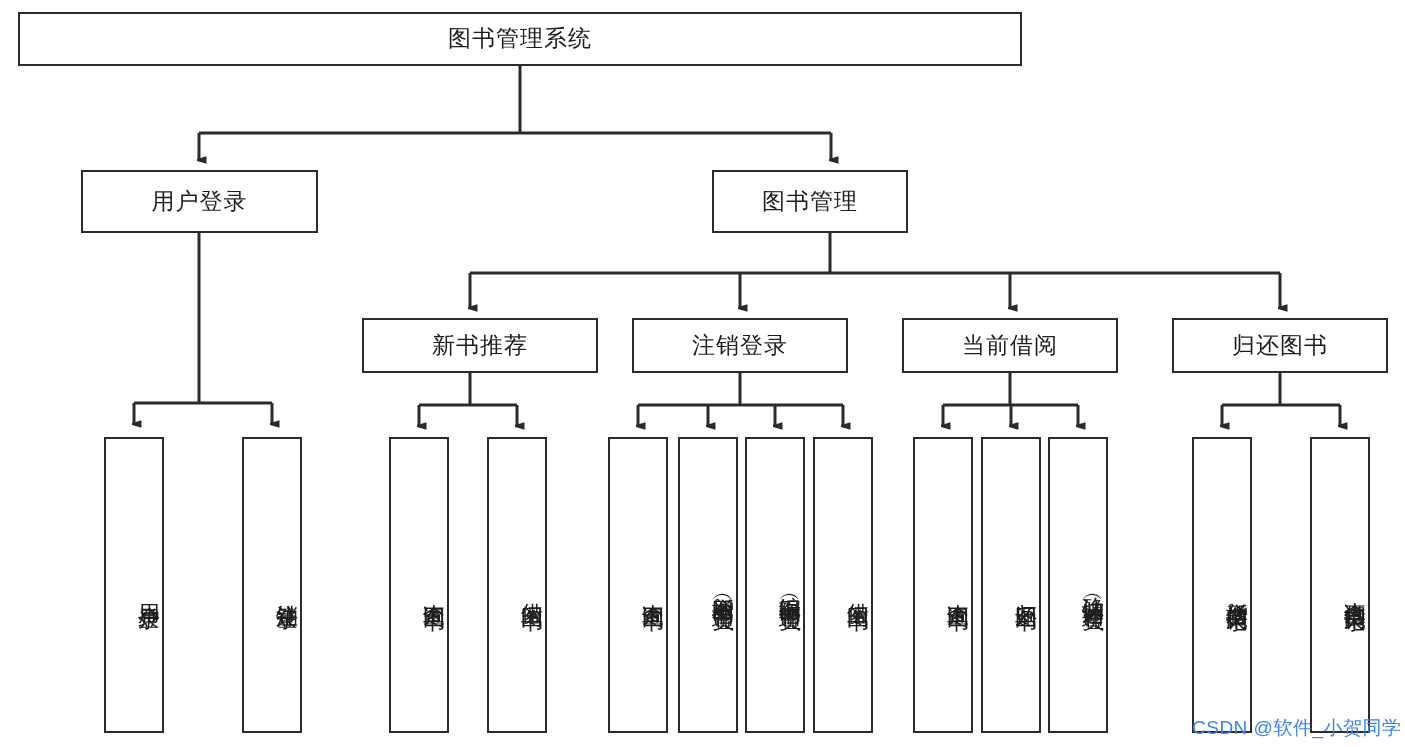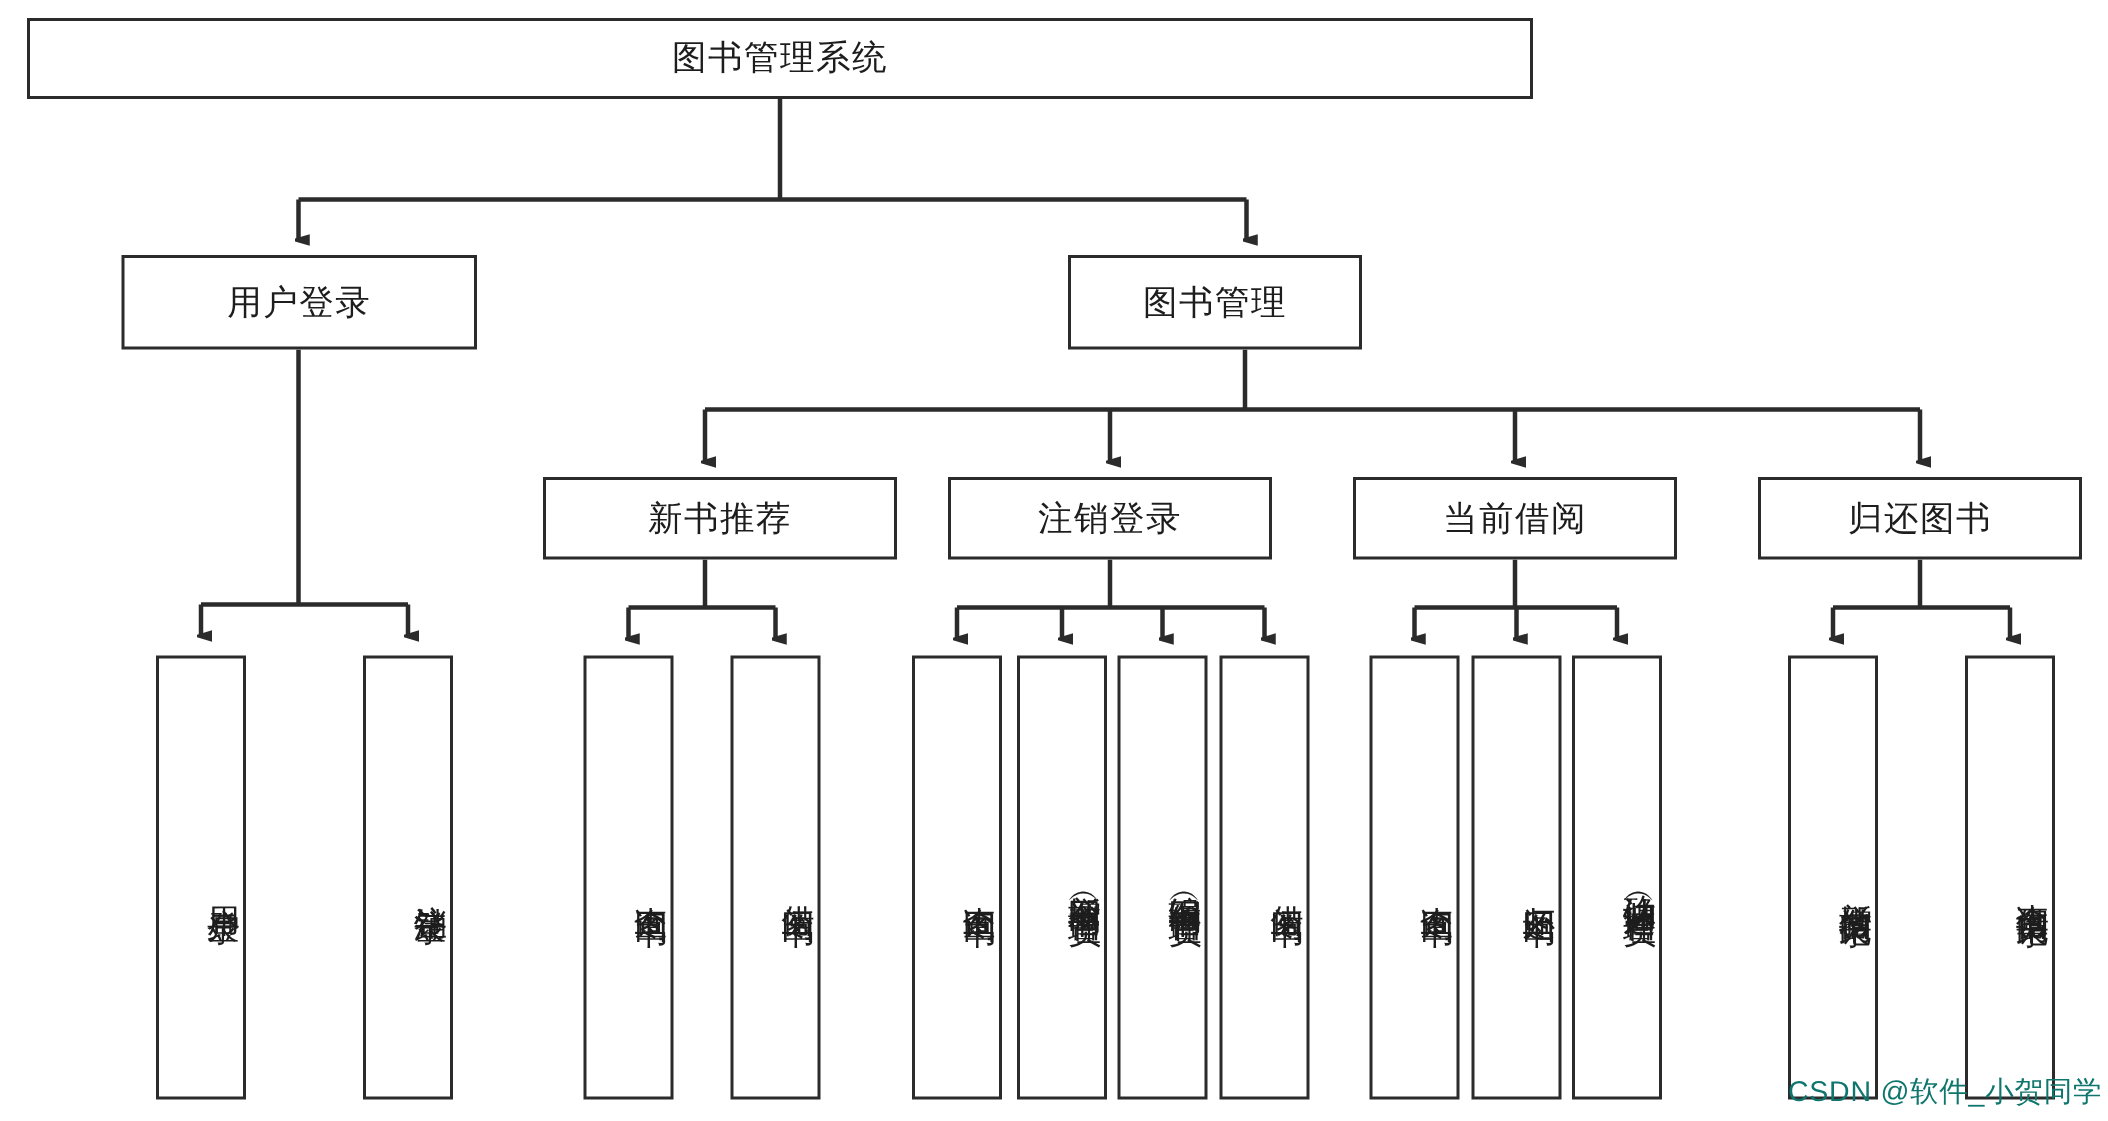--- a/index.html
+++ b/index.html
@@ -54,21 +54,21 @@
     align-items: flex-start;
     padding-top: 6px;
   }
   .node-label {
     display: block;
     white-space: pre-line;
   }
   .watermark {
     position: absolute;
     font-size: 19px;
-    color: #0f766e;
+    color: #3b82f6;
     white-space: nowrap;
     letter-spacing: 0.5px;
   }
 </style>
 </head>
 <body>
 
 <div id="canvas" style="background: rgb(255, 255, 255);">
 
   <svg class="connectors" viewBox="0 0 1405 747">

